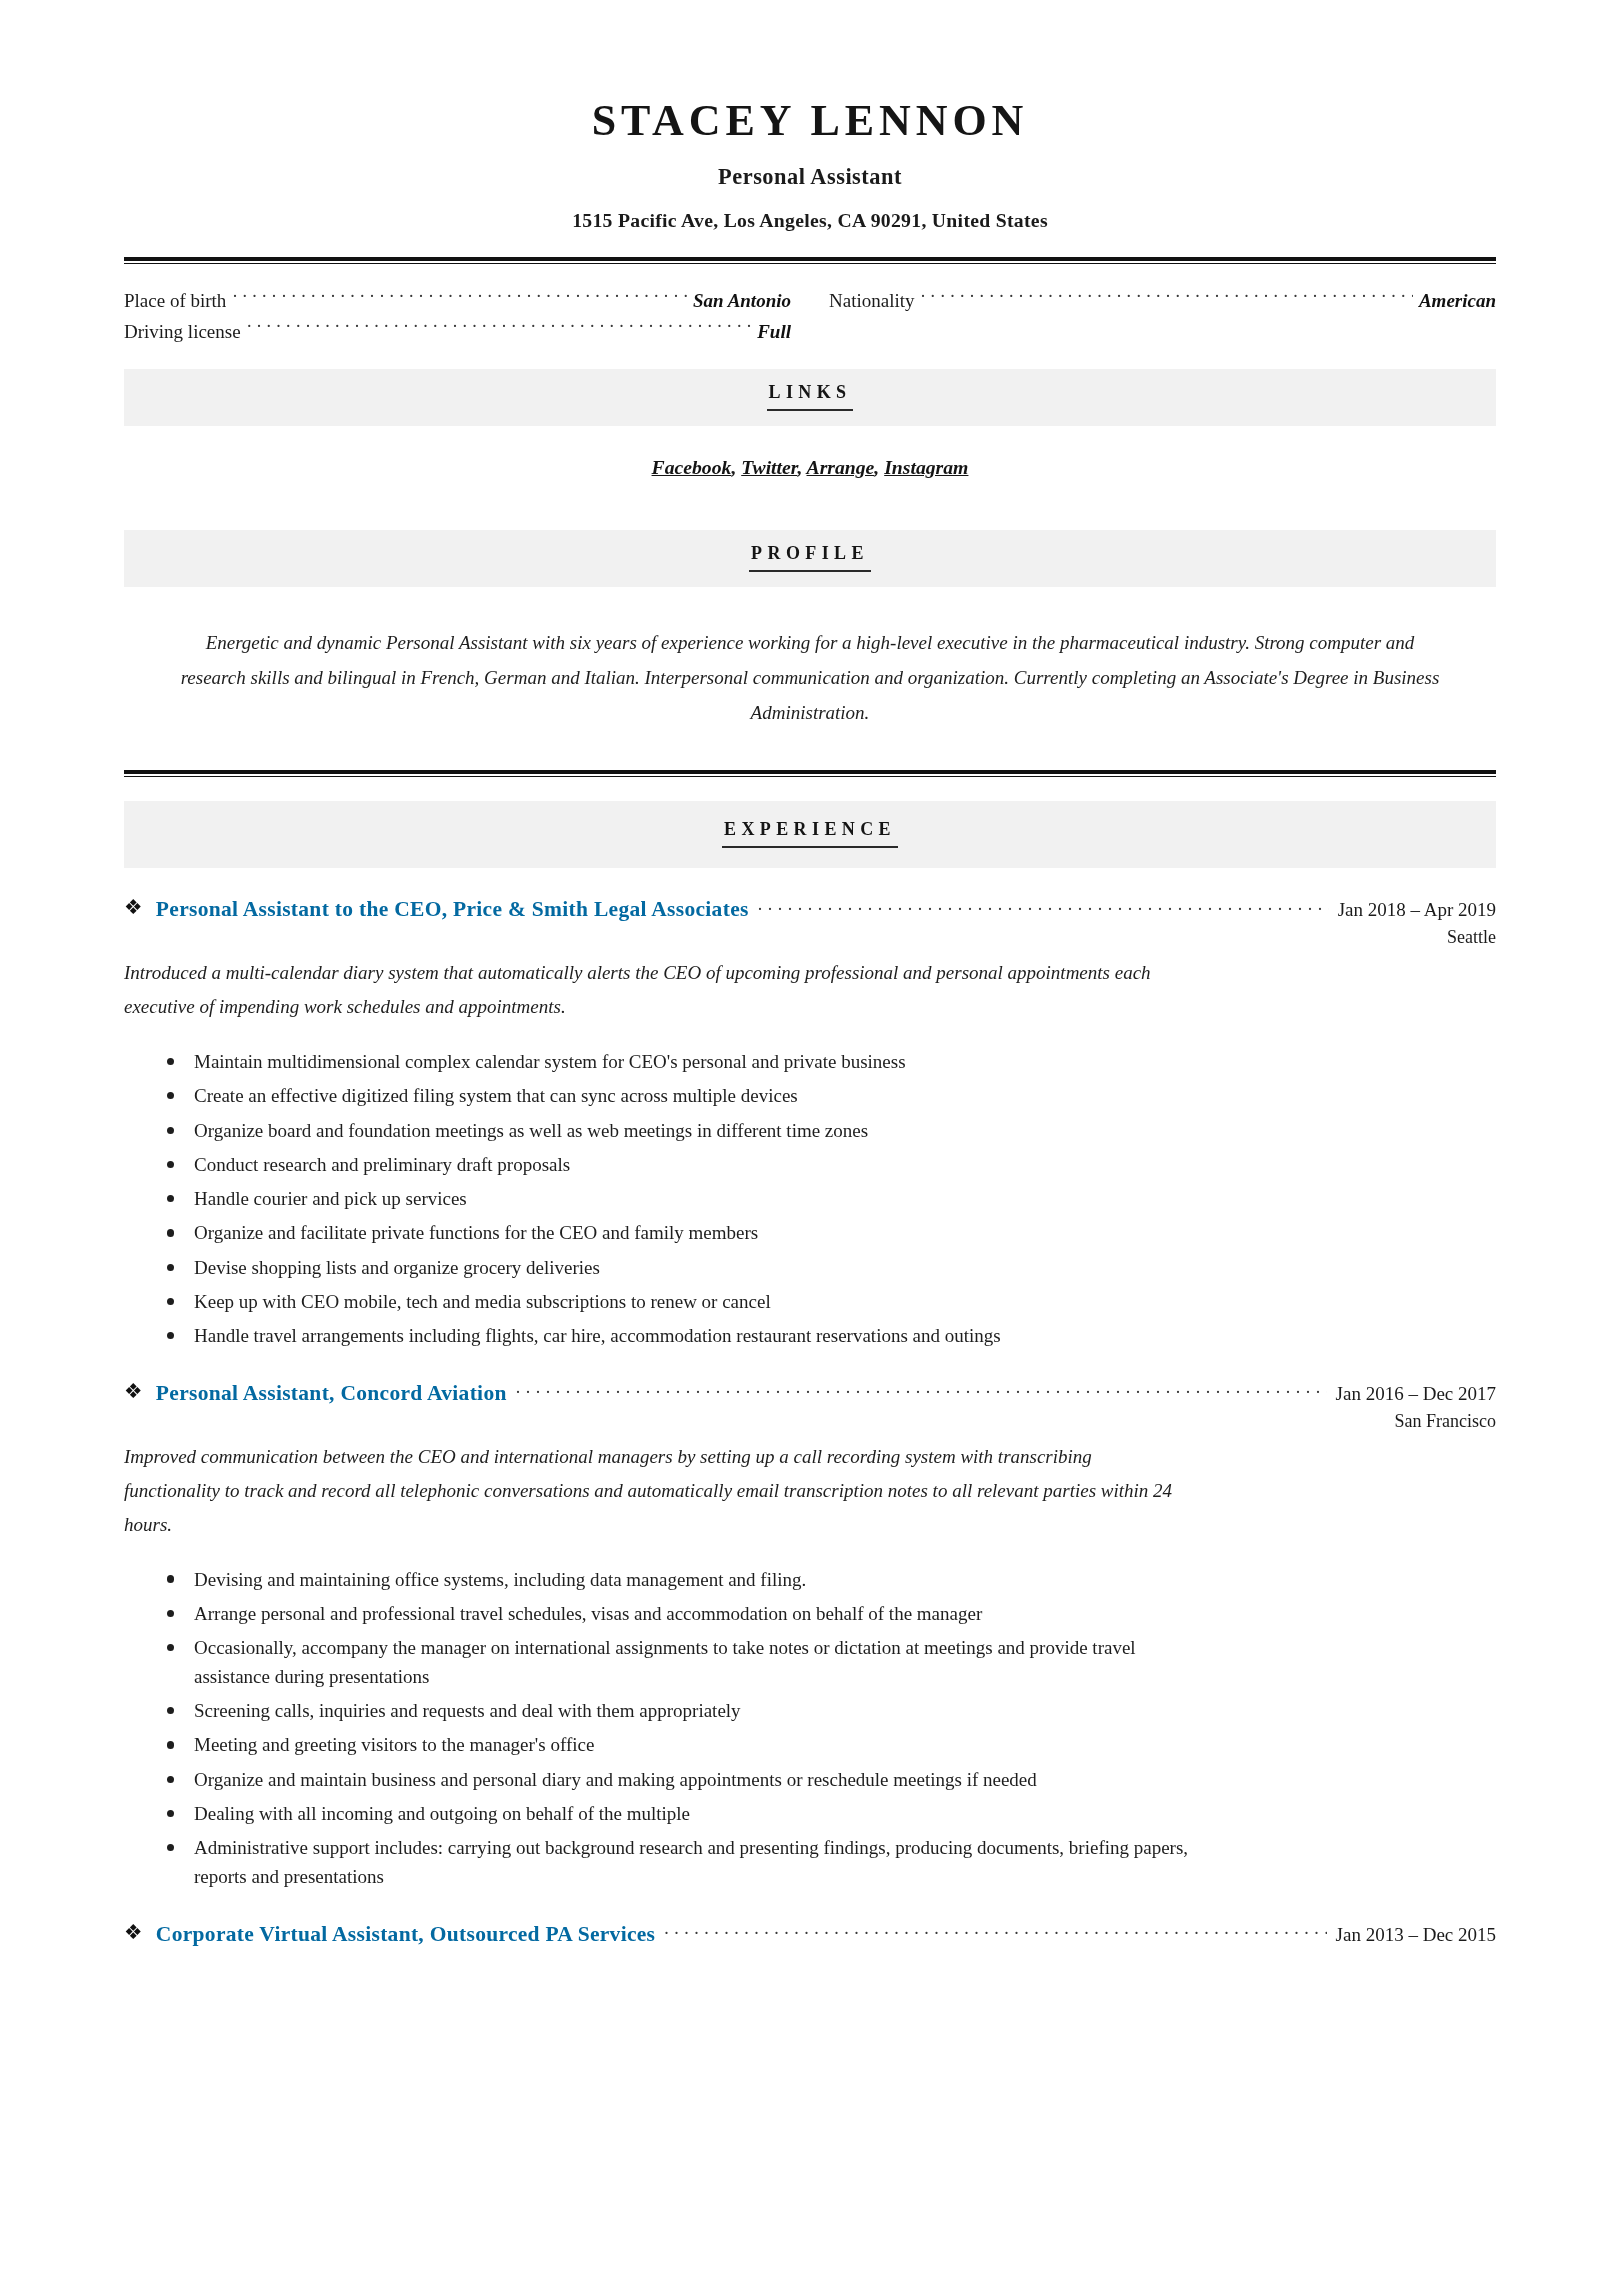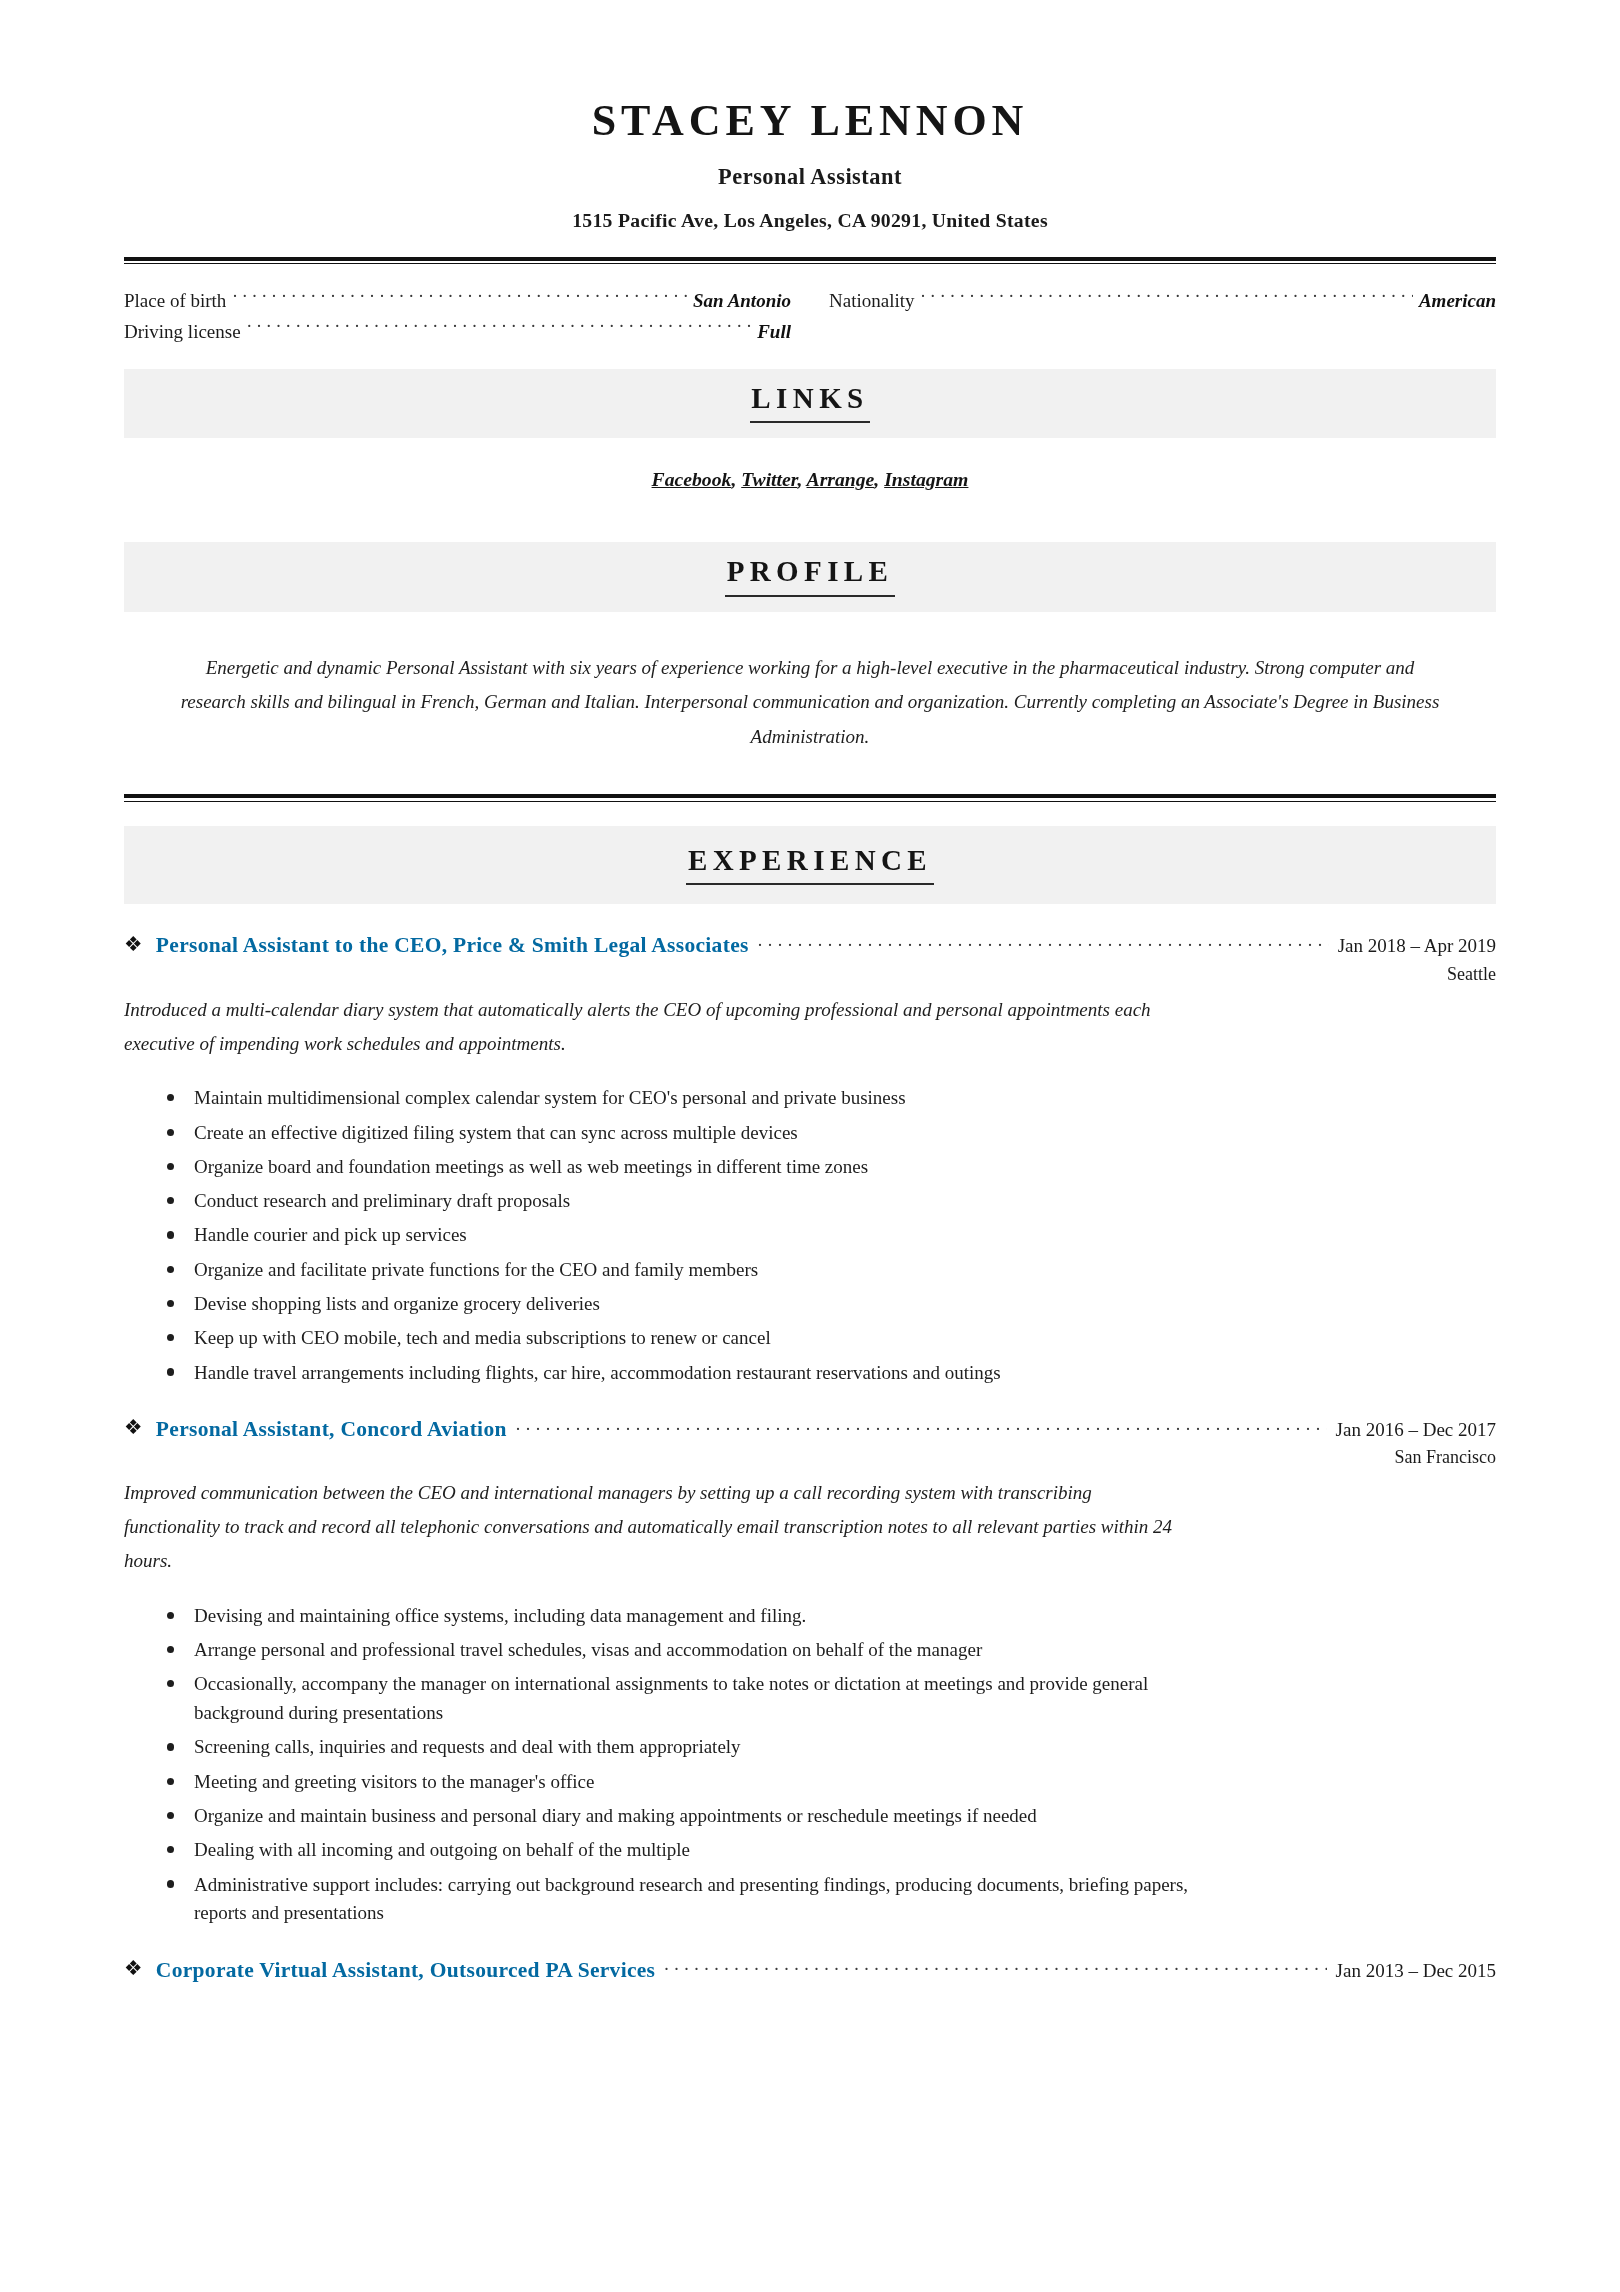--- a/index.html
+++ b/index.html
@@ -101,21 +101,21 @@
 
   
   .section-band {
     background: #f1f1f1;
     text-align: center;
     padding: 14.3px 0 15px 0;
     margin-top: 21.5px;
   }
   .section-band .section-title {
     display: inline-block;
-    font-size: 29px;
+    font-size: 18px;
     font-weight: 700;
     letter-spacing: 5.4px;
     color: #151515;
     border-bottom: 2.7px solid #2a2a2a;
     padding: 0 1.8px 6.3px 1.8px;
     line-height: 1.1;
   }
   .section-band.experience-band { margin-top: 24px; padding: 19px 0 19.7px 0; }
 
   
@@ -323,21 +323,21 @@
         <span class="job-marker">❖</span>
         <span class="job-heading">Personal Assistant, Concord Aviation</span>
         <span class="job-leader"></span>
         <span class="job-dates">Jan 2016 – Dec 2017</span>
       </div>
       <div class="job-location">San Francisco</div>
       <p class="job-summary">Improved communication between the CEO and international managers by setting up a call recording system with transcribing functionality to track and record all telephonic conversations and automatically email transcription notes to all relevant parties within 24 hours.</p>
       <ul class="job-bullets">
         <li>Devising and maintaining office systems, including data management and filing.</li>
         <li class="wide">Arrange personal and professional travel schedules, visas and accommodation on behalf of the manager</li>
-        <li class="wide">Occasionally, accompany the manager  on international assignments to take notes or dictation at meetings and provide general background during presentations</li>
+        <li class="wide">Occasionally, accompany the manager  on international assignments to take notes or dictation at meetings and provide travel assistance during presentations</li>
         <li>Screening calls, inquiries and requests and deal with them appropriately</li>
         <li>Meeting and greeting visitors to the manager's office</li>
         <li class="wide">Organize and maintain business and personal diary and making appointments or reschedule meetings if needed</li>
         <li>Dealing with all incoming and outgoing on behalf of the multiple</li>
         <li class="wide">Administrative support includes: carrying out background research and presenting findings, producing documents, briefing papers, reports and presentations</li>
       </ul>
     </div>
 
     <div class="job last">
       <div class="job-head">

